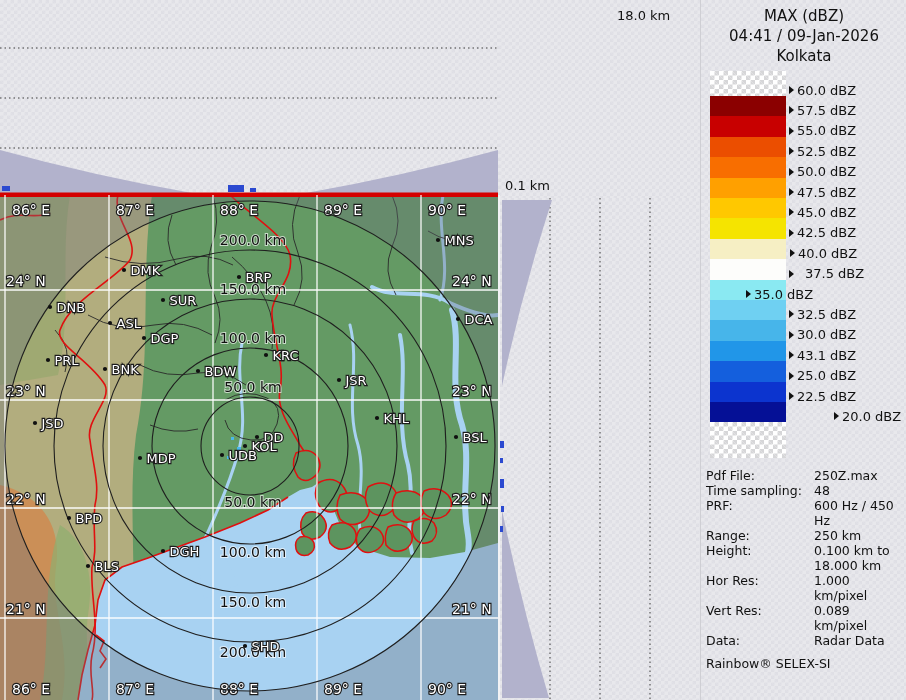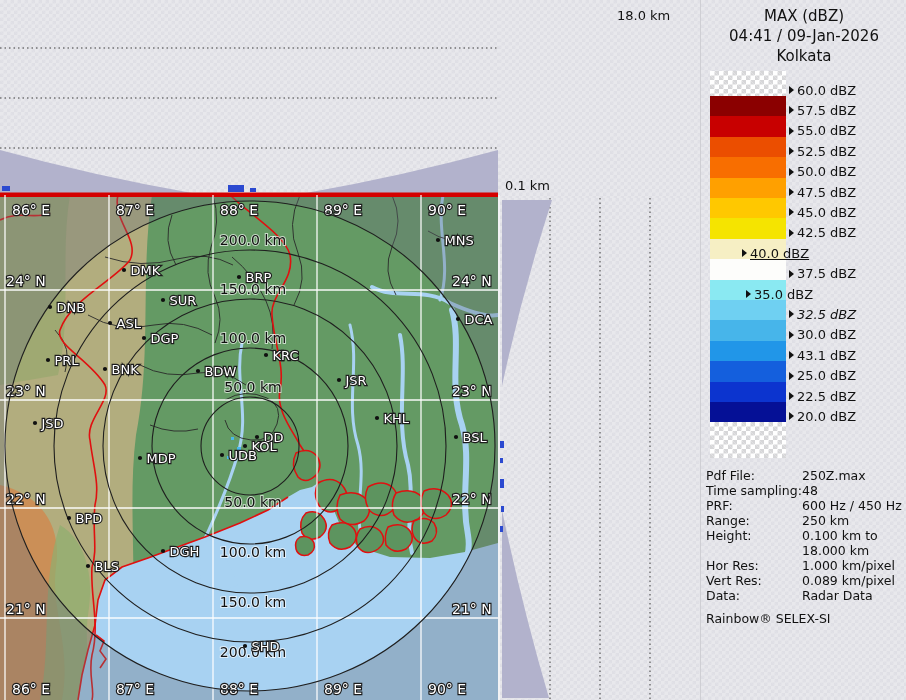--- a/index.html
+++ b/index.html
@@ -27,21 +27,21 @@
   #legend-area{position:absolute;left:700px;top:0;width:206px;height:700px;border-left:1px solid #cfcfd4;}
   .hdr{position:absolute;left:0;top:6px;width:206px;text-align:center;font-size:15px;color:#111;line-height:20px;}
   .axis-label{position:absolute;font-size:13px;color:#111;}
   #lbl-hmax{left:617px;top:8px;}
   #lbl-hmin{left:505px;top:178px;}
   #scale-bands{position:absolute;left:710px;top:0;width:76px;}
   .band{position:absolute;left:0;width:76px;}
   .scale-label{position:absolute;display:flex;align-items:center;font-size:13px;color:#111;height:16px;}
   .tri{width:0;height:0;border-left:5px solid #111;border-top:4px solid transparent;border-bottom:4px solid transparent;margin-right:3px;flex:none;}
   #meta{position:absolute;left:706px;top:468px;width:196px;font-size:12.5px;color:#111;}
-  .meta-row{display:flex;line-height:15px;}
+  .meta-row{display:flex;line-height:15px;gap:12px;}
   .meta-lbl{width:96px;flex:none;}
   .meta-val{white-space:pre-line;}
   #meta-footer{margin-top:8px;line-height:15px;}
   svg{display:block;}
   .gridline{stroke:#ffffff;stroke-width:1.3;opacity:.95;}
   .ring{fill:none;stroke:#1f1f1f;stroke-width:1.1;}
   .city-label{font-family:"DejaVu Sans",sans-serif;font-size:13px;fill:#ffffff;stroke:#1c1c1c;stroke-width:2.4px;paint-order:stroke;}
   .grid-label{font-family:"DejaVu Sans",sans-serif;font-size:14px;fill:#ffffff;stroke:#1c1c1c;stroke-width:2.4px;paint-order:stroke;}
   .ring-label{font-family:"DejaVu Sans",sans-serif;font-size:14px;fill:#101010;stroke:rgba(255,255,255,.65);stroke-width:2px;paint-order:stroke;text-anchor:middle;}
   .dotline{stroke:#3a3a3a;stroke-width:1;stroke-dasharray:1.5 3;}
@@ -314,53 +314,53 @@
         <span>47.5 dBZ</span>
       </div>
       <div class="scale-label" style="left: 789px; top: 204.4px;">
         <span class="tri"></span>
         <span>45.0 dBZ</span>
       </div>
       <div class="scale-label" style="left: 789px; top: 224.8px;">
         <span class="tri"></span>
         <span>42.5 dBZ</span>
       </div>
-      <div class="scale-label" style="left: 742px; top: 245.2px; text-decoration: underline;">
+      <div class="scale-label" style="left: 790px; top: 245.2px;">
         <span class="tri"></span>
         <span>40.0 dBZ</span>
       </div>
-      <div class="scale-label" style="left: 789px; top: 265.6px;">
+      <div class="scale-label" style="left: 789px; top: 265.6px; gap: 8px;">
         <span class="tri"></span>
         <span>37.5 dBZ</span>
       </div>
       <div class="scale-label" style="left: 746px; top: 286px;">
         <span class="tri"></span>
         <span>35.0 dBZ</span>
       </div>
-      <div class="scale-label" style="left: 789px; top: 306.4px; font-style: italic;">
+      <div class="scale-label" style="left: 789px; top: 306.4px;">
         <span class="tri"></span>
         <span>32.5 dBZ</span>
       </div>
       <div class="scale-label" style="left: 789px; top: 326.8px;">
         <span class="tri"></span>
         <span>30.0 dBZ</span>
       </div>
       <div class="scale-label" style="left: 789px; top: 347.2px;">
         <span class="tri"></span>
         <span>43.1 dBZ</span>
       </div>
       <div class="scale-label" style="left: 789px; top: 367.6px;">
         <span class="tri"></span>
         <span>25.0 dBZ</span>
       </div>
       <div class="scale-label" style="left: 789px; top: 388px;">
         <span class="tri"></span>
         <span>22.5 dBZ</span>
       </div>
-      <div class="scale-label" style="left: 789px; top: 408.4px;">
+      <div class="scale-label" style="left: 834px; top: 408.4px;">
         <span class="tri"></span>
         <span>20.0 dBZ</span>
       </div>
     </div>
 
   <div id="meta">
     <div id="meta-rows">
         <div class="meta-row">
           <span class="meta-lbl">Pdf File:</span>
           <span class="meta-val">250Z.max</span>

